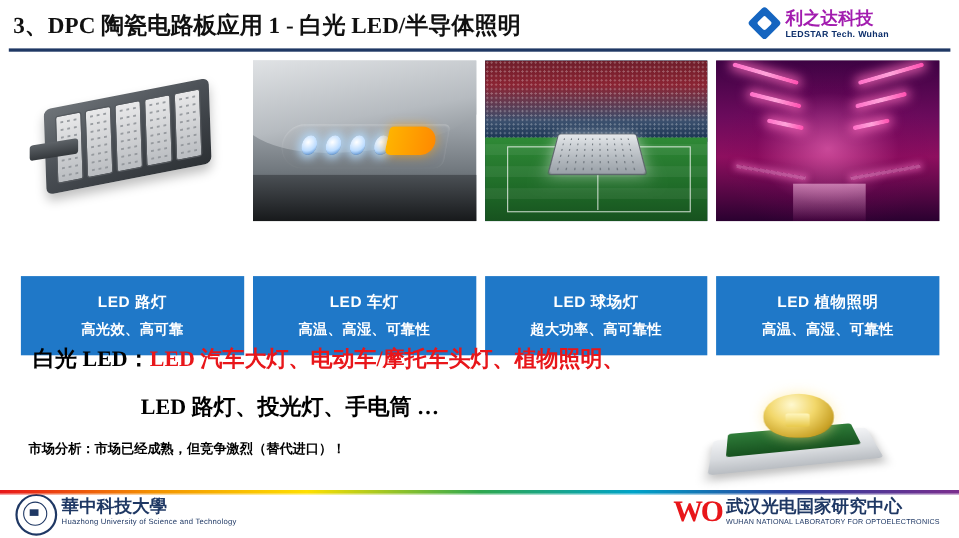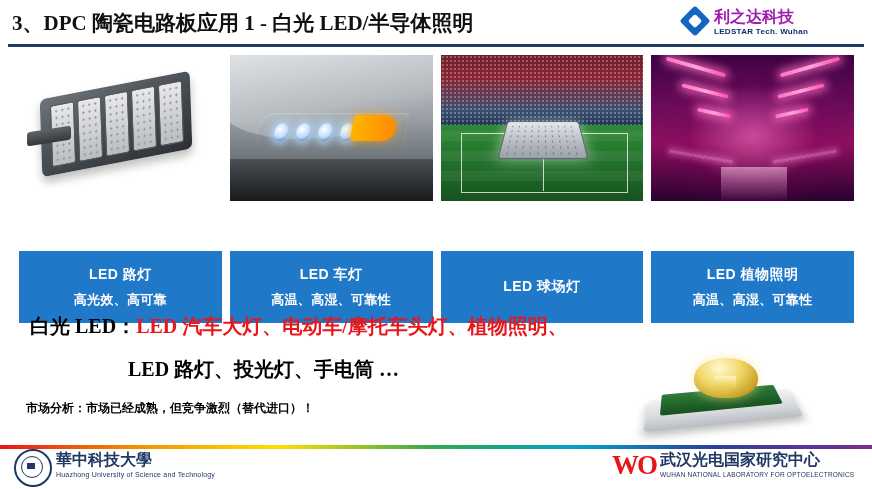--- a/index.html
+++ b/index.html
@@ -352,20 +352,21 @@
   <div class="cap">
     <div class="cap-title">LED 路灯</div>
     <div class="cap-sub">高光效、高可靠</div>
   </div>
   <div class="cap">
     <div class="cap-title">LED 车灯</div>
     <div class="cap-sub">高温、高湿、可靠性</div>
   </div>
   <div class="cap">
     <div class="cap-title">LED 球场灯</div>
+    <div class="cap-sub">超大功率、高可靠性</div>
   </div>
   <div class="cap">
     <div class="cap-title">LED 植物照明</div>
     <div class="cap-sub">高温、高湿、可靠性</div>
   </div>
 </div>
 
 <div class="line1">
   <span>白光 LED：</span><span class="red">LED 汽车大灯、电动车/摩托车头灯、植物照明、</span>
 </div>

